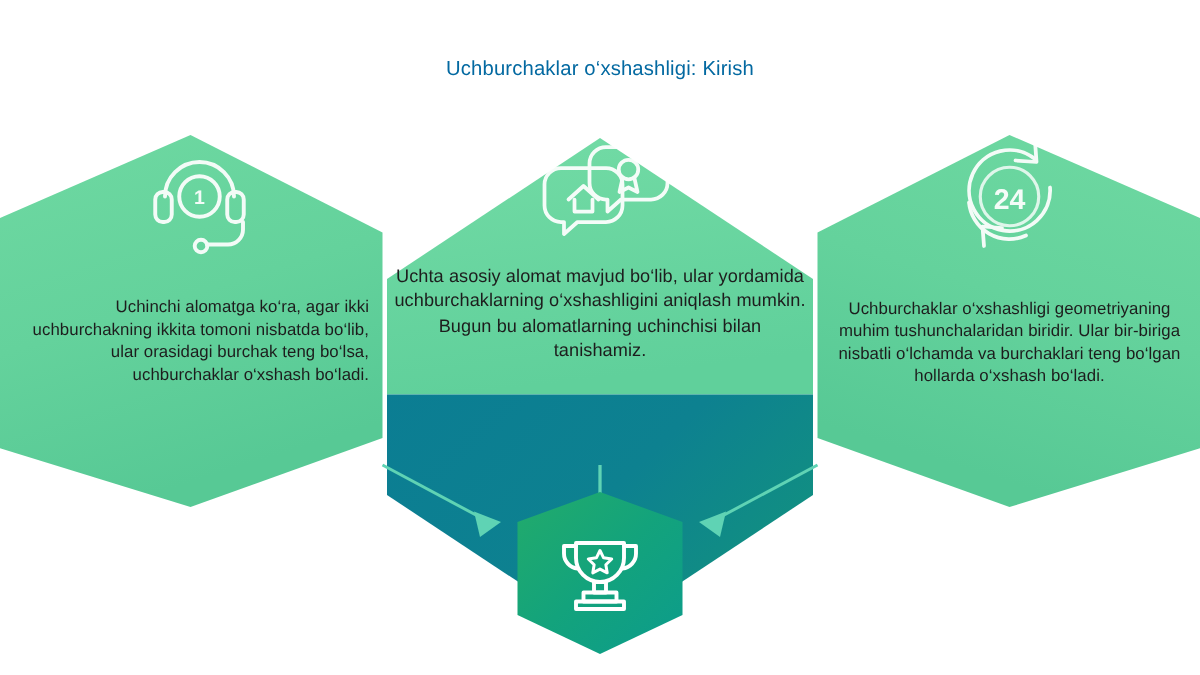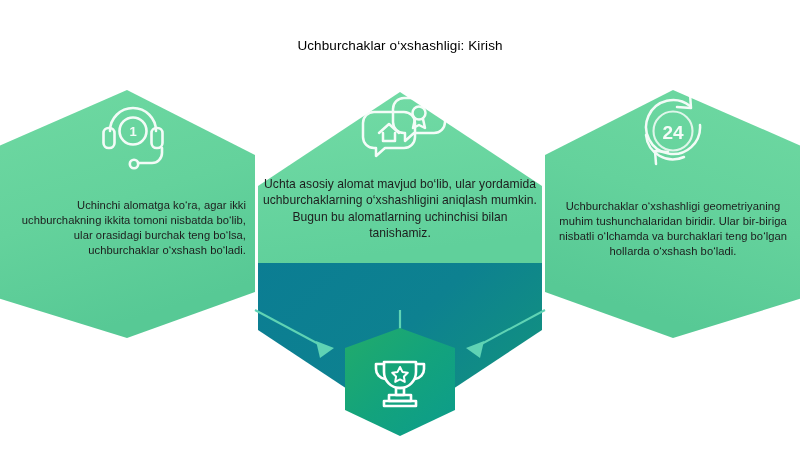--- a/index.html
+++ b/index.html
@@ -20,21 +20,21 @@
   }
 
   
   .title {
     position: absolute;
     left: 0;
     top: 38px;
     width: 800px;
     text-align: center;
     font-size: 13.5px;
-    color: #000000;
+    color: #0369a1;
     letter-spacing: 0.1px;
     white-space: nowrap;
   }
 
   
   #art {
     position: absolute;
     left: 0;
     top: 0;
     width: 800px;

